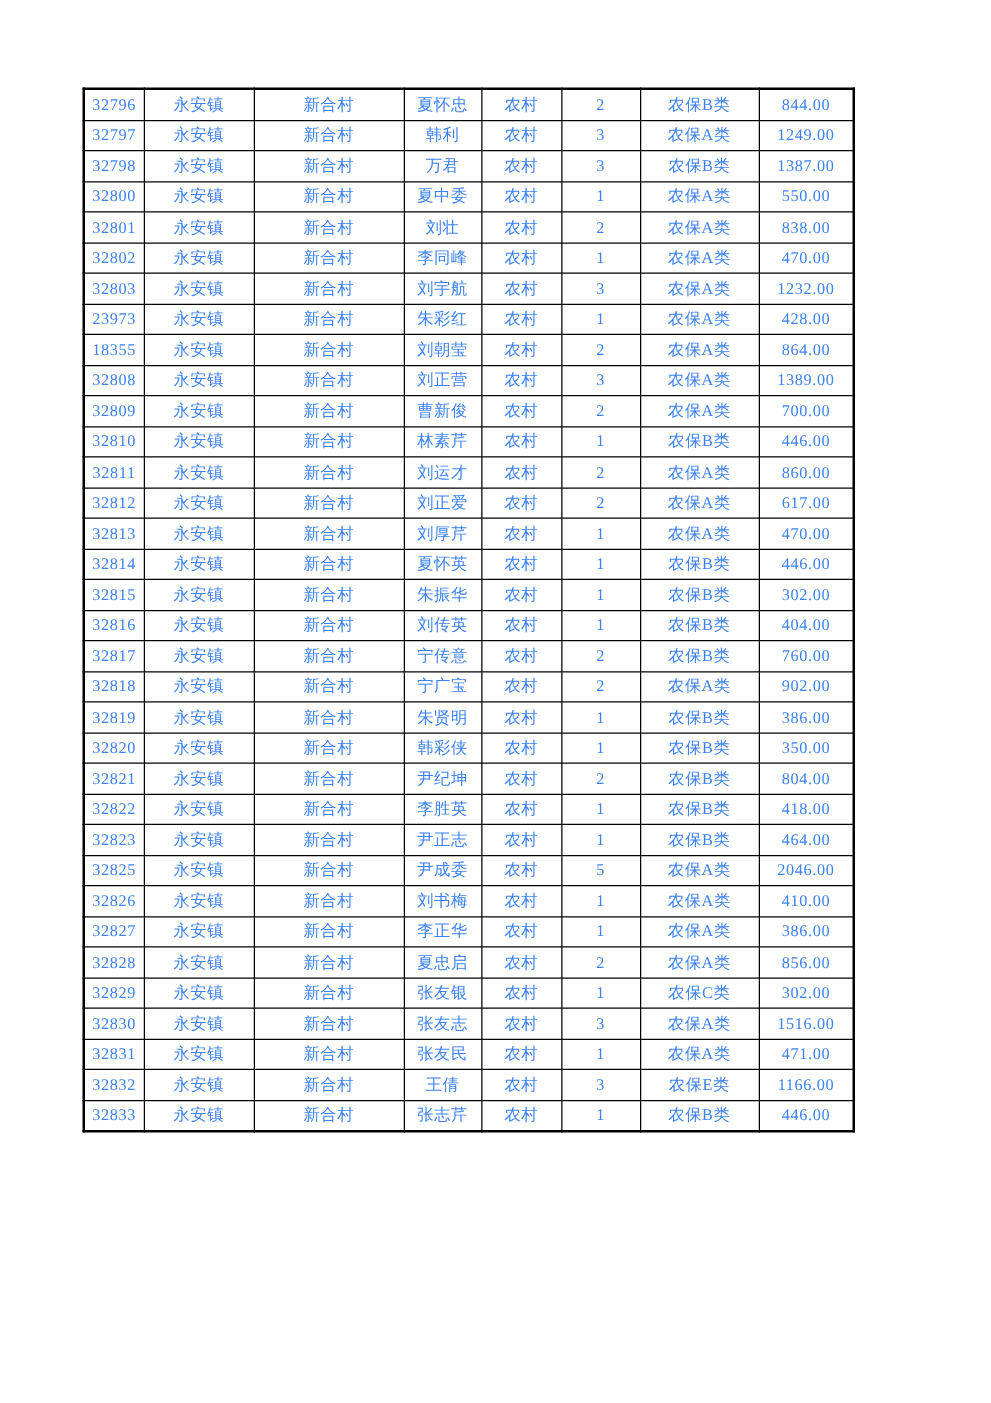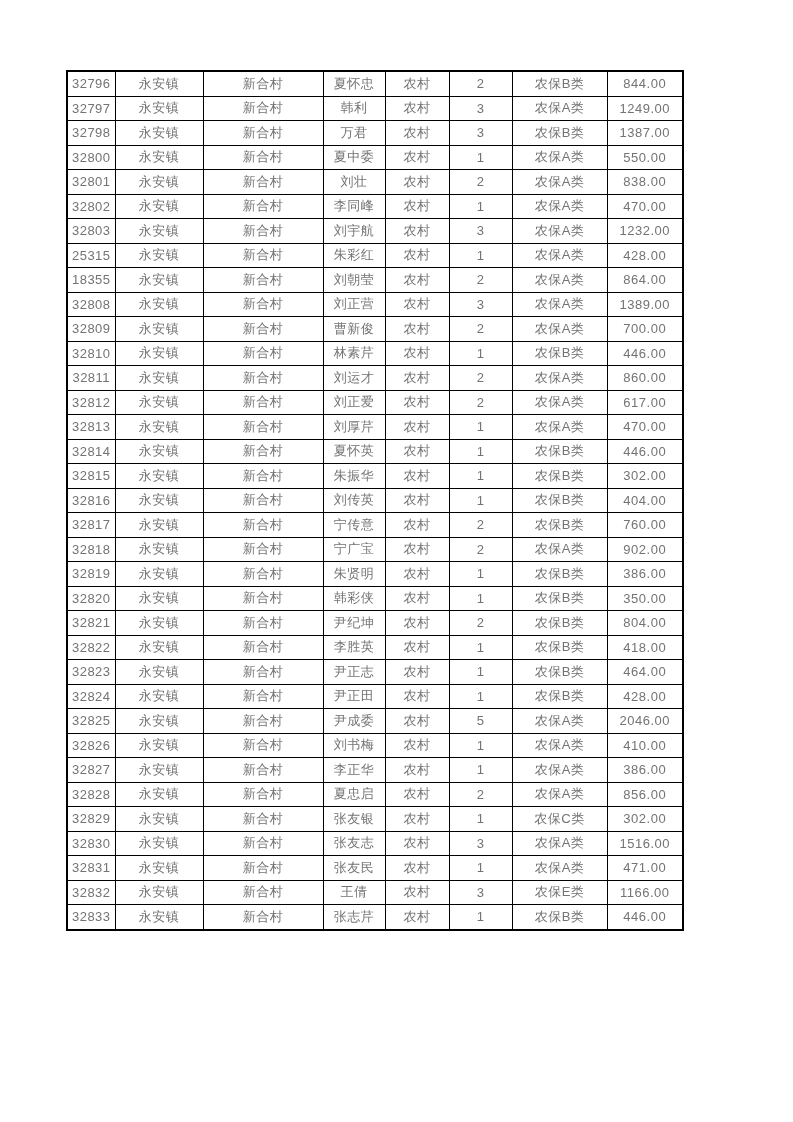--- a/index.html
+++ b/index.html
@@ -13,23 +13,23 @@
     height: 1122px;
     background: #ffffff;
     overflow: hidden;
   }
   table.grid {
     position: absolute;
     left: 66px;
     top: 70px;
     border-collapse: collapse;
     table-layout: fixed;
-    font-family: Liberation Sans, sans-serif;
+    font-family: Liberation Serif, serif;
     font-size: 13px;
-    color: #737373;
+    color: #3b82f6;
     border: 2px solid #000000;
   }
   table.grid td {
     border: 1.5px solid #000000;
     text-align: center;
     vertical-align: middle;
     padding: 0 2px;
     height: 23.5px;
     overflow: hidden;
     white-space: nowrap;
@@ -116,21 +116,21 @@
           <td>32803</td>
           <td>永安镇</td>
           <td>新合村</td>
           <td>刘宇航</td>
           <td>农村</td>
           <td>3</td>
           <td>农保A类</td>
           <td>1232.00</td>
         </tr>
         <tr>
-          <td>25315</td>
+          <td>23973</td>
           <td>永安镇</td>
           <td>新合村</td>
           <td>朱彩红</td>
           <td>农村</td>
           <td>1</td>
           <td>农保A类</td>
           <td>428.00</td>
         </tr>
         <tr>
           <td>18355</td>
@@ -294,30 +294,20 @@
         </tr>
         <tr>
           <td>32823</td>
           <td>永安镇</td>
           <td>新合村</td>
           <td>尹正志</td>
           <td>农村</td>
           <td>1</td>
           <td>农保B类</td>
           <td>464.00</td>
-        </tr>
-        <tr>
-          <td>32824</td>
-          <td>永安镇</td>
-          <td>新合村</td>
-          <td>尹正田</td>
-          <td>农村</td>
-          <td>1</td>
-          <td>农保B类</td>
-          <td>428.00</td>
         </tr>
         <tr>
           <td>32825</td>
           <td>永安镇</td>
           <td>新合村</td>
           <td>尹成委</td>
           <td>农村</td>
           <td>5</td>
           <td>农保A类</td>
           <td>2046.00</td>

